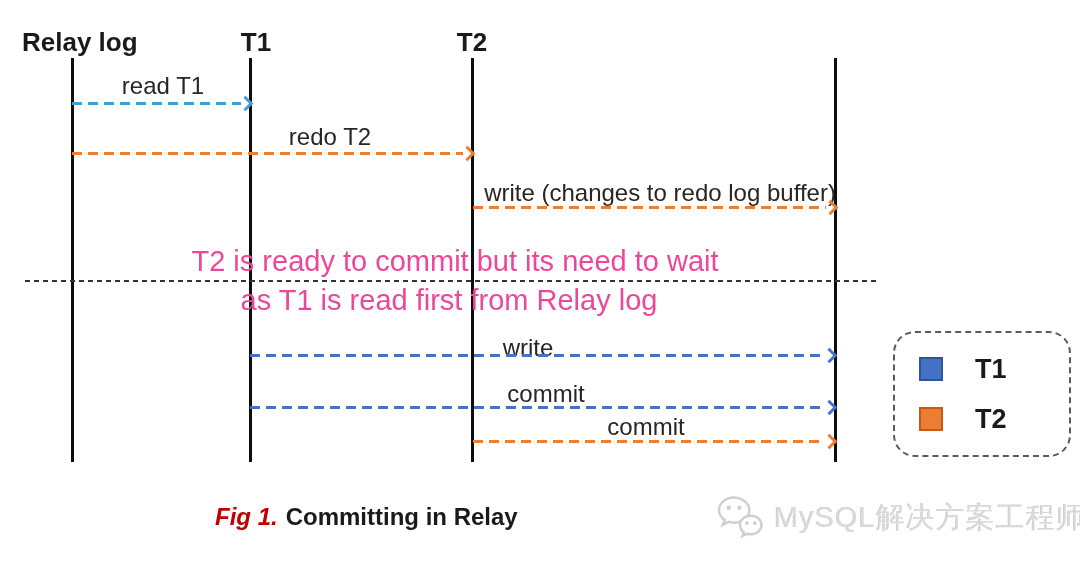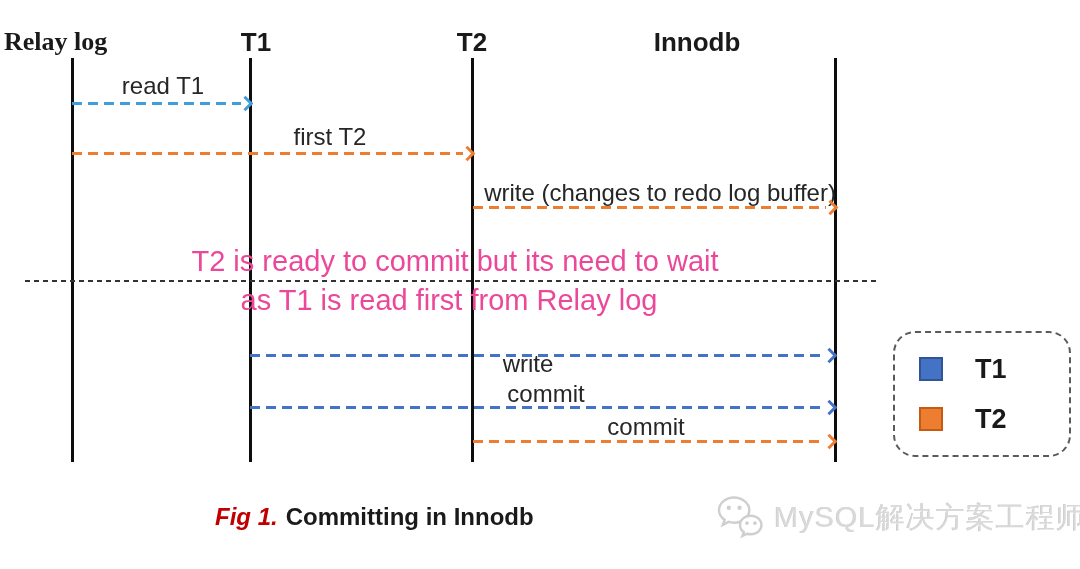--- a/index.html
+++ b/index.html
@@ -47,54 +47,53 @@
   
   .watermark { position:absolute; left:712px; top:490px; display:flex; align-items:center; }
   .watermark-text { font-size:29px; color:#d9d9d9; letter-spacing:1px; white-space:nowrap;
     text-shadow:1px 1px 0 #ffffff, -0.5px -0.5px 0 #c4c4c4; margin-left:6px; }
 </style>
 </head>
 <body>
 
 <div class="stage">
 
-  <div class="lane-label" style="left:4px;font-family:Liberation Serif, serif;">Relay log</div>
+  <div class="lane-label" style="left:22px;">Relay log</div>
   <div class="lane-label centered" style="left:256px;">T1</div>
   <div class="lane-label centered" style="left:472px;">T2</div>
-  <div class="lane-label centered" style="left:697px;">Innodb</div>
 
   <div class="lifeline" style="left:71px;"></div>
   <div class="lifeline" style="left:249px;"></div>
   <div class="lifeline" style="left:471px;"></div>
   <div class="lifeline" style="left:834px;"></div>
 
   <span class="msg-label" style="left:163px; top:72px;text-align:right;">read T1</span>
   <div class="arrow" style="left:72px; top:102px; width:178px; --c:#3F9FDC;">
     <div class="shaft"></div>
     <div class="head"></div>
   </div>
 
-  <span class="msg-label" style="left:330px; top:123px;">first T2</span>
+  <span class="msg-label" style="left:330px; top:123px;">redo T2</span>
   <div class="arrow" style="left:72px; top:152px; width:400px; --c:#ED7D31;">
     <div class="shaft"></div>
     <div class="head"></div>
   </div>
 
   <span class="msg-label" style="left:660px; top:179px;text-align:center;">write (changes to redo log buffer)</span>
   <div class="arrow" style="left:473px; top:206px; width:362px; --c:#ED7D31;">
     <div class="shaft"></div>
     <div class="head"></div>
   </div>
 
   <span class="note-line" style="left:455px; top:245px;">T2 is ready to commit but its need to wait</span>
   <span class="note-line" style="left:449px; top:284px;">as T1 is read first from Relay log</span>
 
   <div class="divider"></div>
 
-  <span class="msg-label" style="left:528px; top:334px;margin-top:16px;">write</span>
+  <span class="msg-label" style="left:528px; top:334px;">write</span>
   <div class="arrow" style="left:250px; top:354px; width:584px; --c:#4472C4;">
     <div class="shaft"></div>
     <div class="head"></div>
   </div>
 
   <span class="msg-label" style="left:546px; top:380px;">commit</span>
   <div class="arrow" style="left:250px; top:406px; width:584px; --c:#4472C4;">
     <div class="shaft"></div>
     <div class="head"></div>
   </div>
@@ -110,21 +109,21 @@
       <div class="legend-swatch swatch-t1"></div>
       <span class="legend-label">T1</span>
     </div>
     <div class="legend-row r2">
       <div class="legend-swatch swatch-t2"></div>
       <span class="legend-label">T2</span>
     </div>
   </div>
 
   <div class="caption">
-    <span class="fig">Fig 1.</span><span class="title">Committing in Innodb</span>
+    <span class="fig">Fig 1.</span><span class="title">Committing in Relay</span>
   </div>
 
   <div class="watermark">
     <svg width="56" height="56" viewBox="0 0 60 60">
       <g fill="#ffffff" stroke="#cfcfcf" stroke-width="2.6">
         <path d="M40 21.5c0 7.5-7.4 13.5-16.5 13.5c-2 0-3.9-.3-5.7-.8l-6.3 3.2l2.1-5.4C9.9 29.6 7.5 25.8 7.5 21.5C7.5 14 14.9 8 23.5 8S40 14 40 21.5z"></path>
         <path d="M53 37.5c0 5.5-5.1 10-11.5 10c-1.4 0-2.8-.2-4-.6l-4.9 2.5l1.6-4.2c-2.6-1.8-4.2-4.6-4.2-7.7c0-5.5 5.1-10 11.5-10S53 32 53 37.5z"></path>
       </g>
       <g fill="#cfcfcf">
         <circle cx="18" cy="19" r="2.3"></circle>

